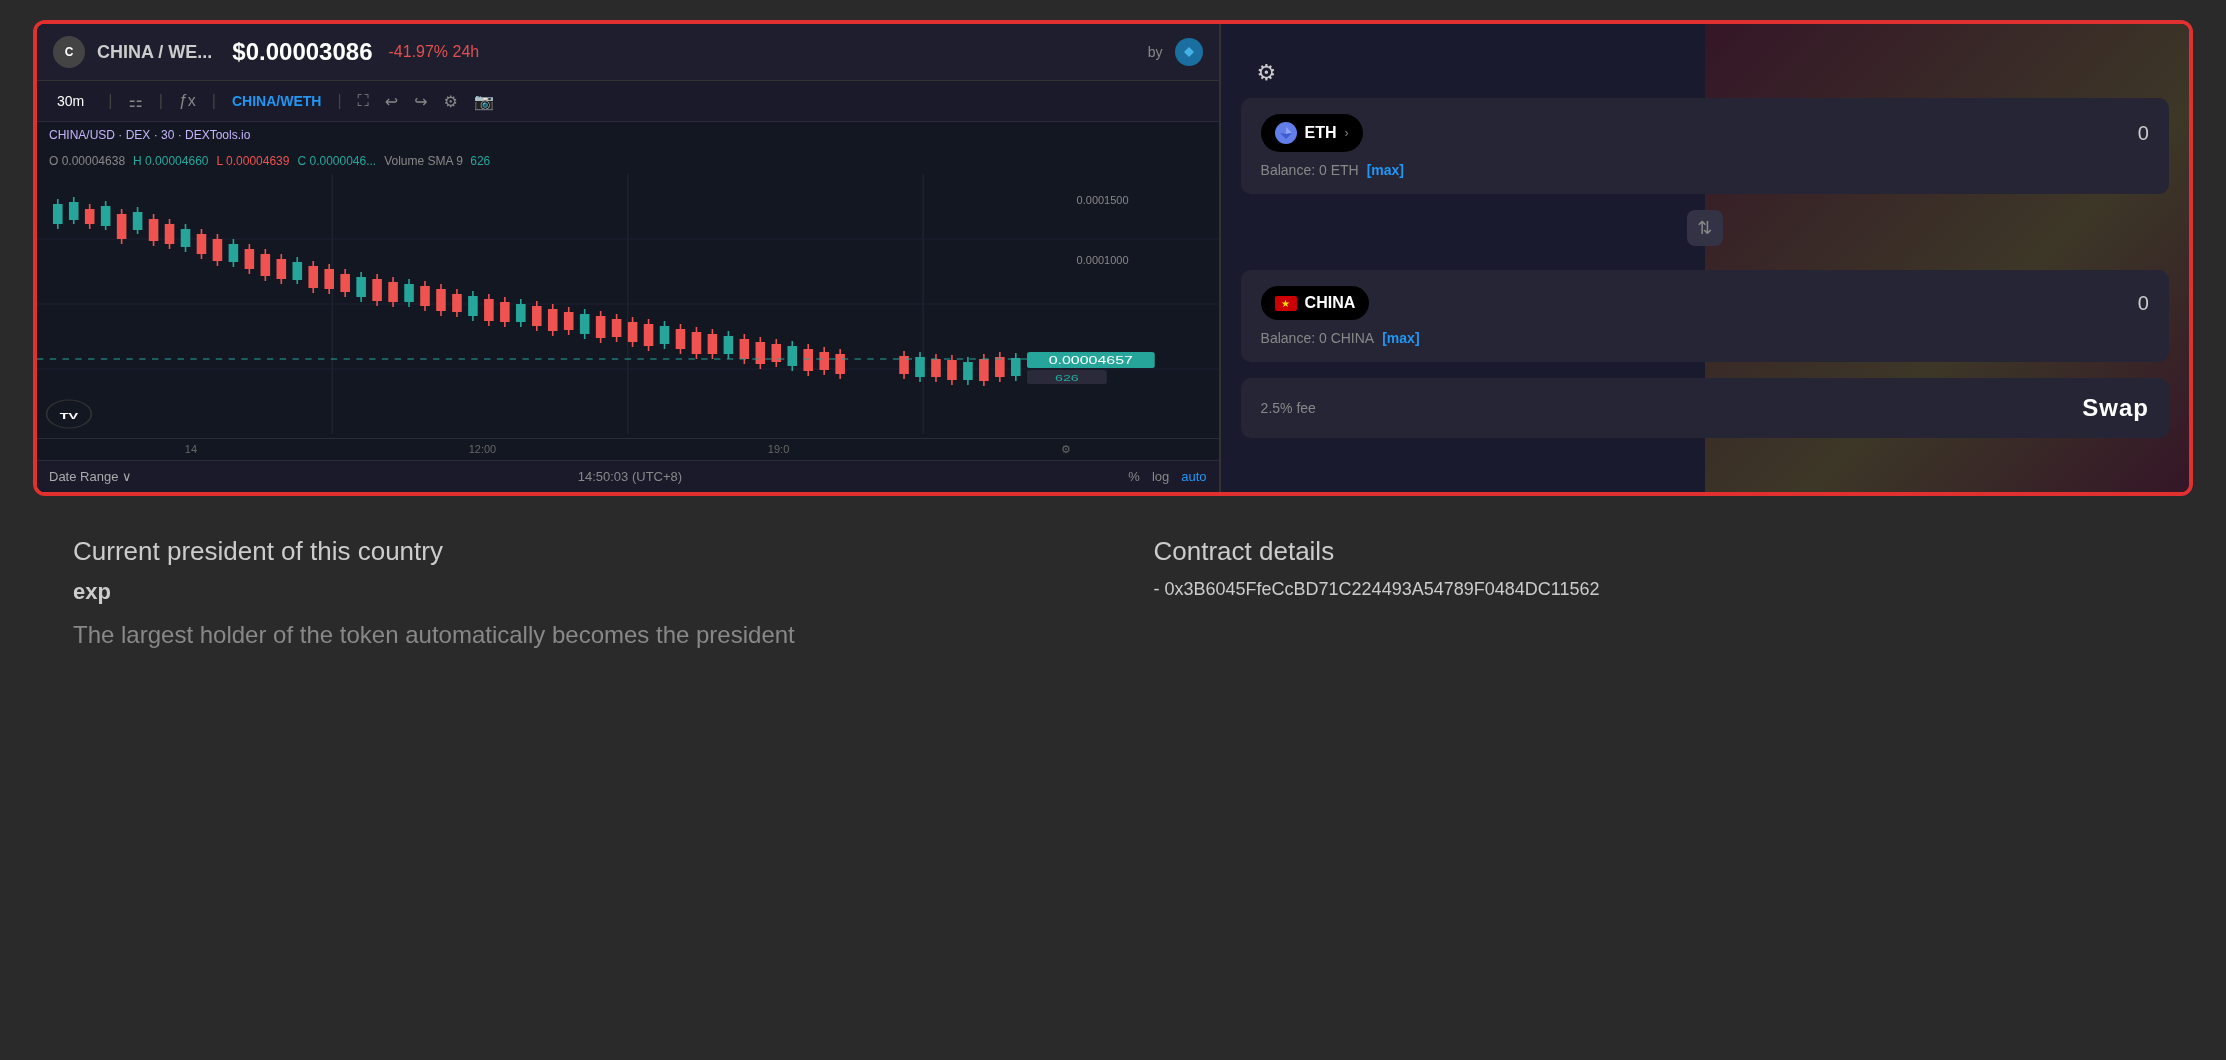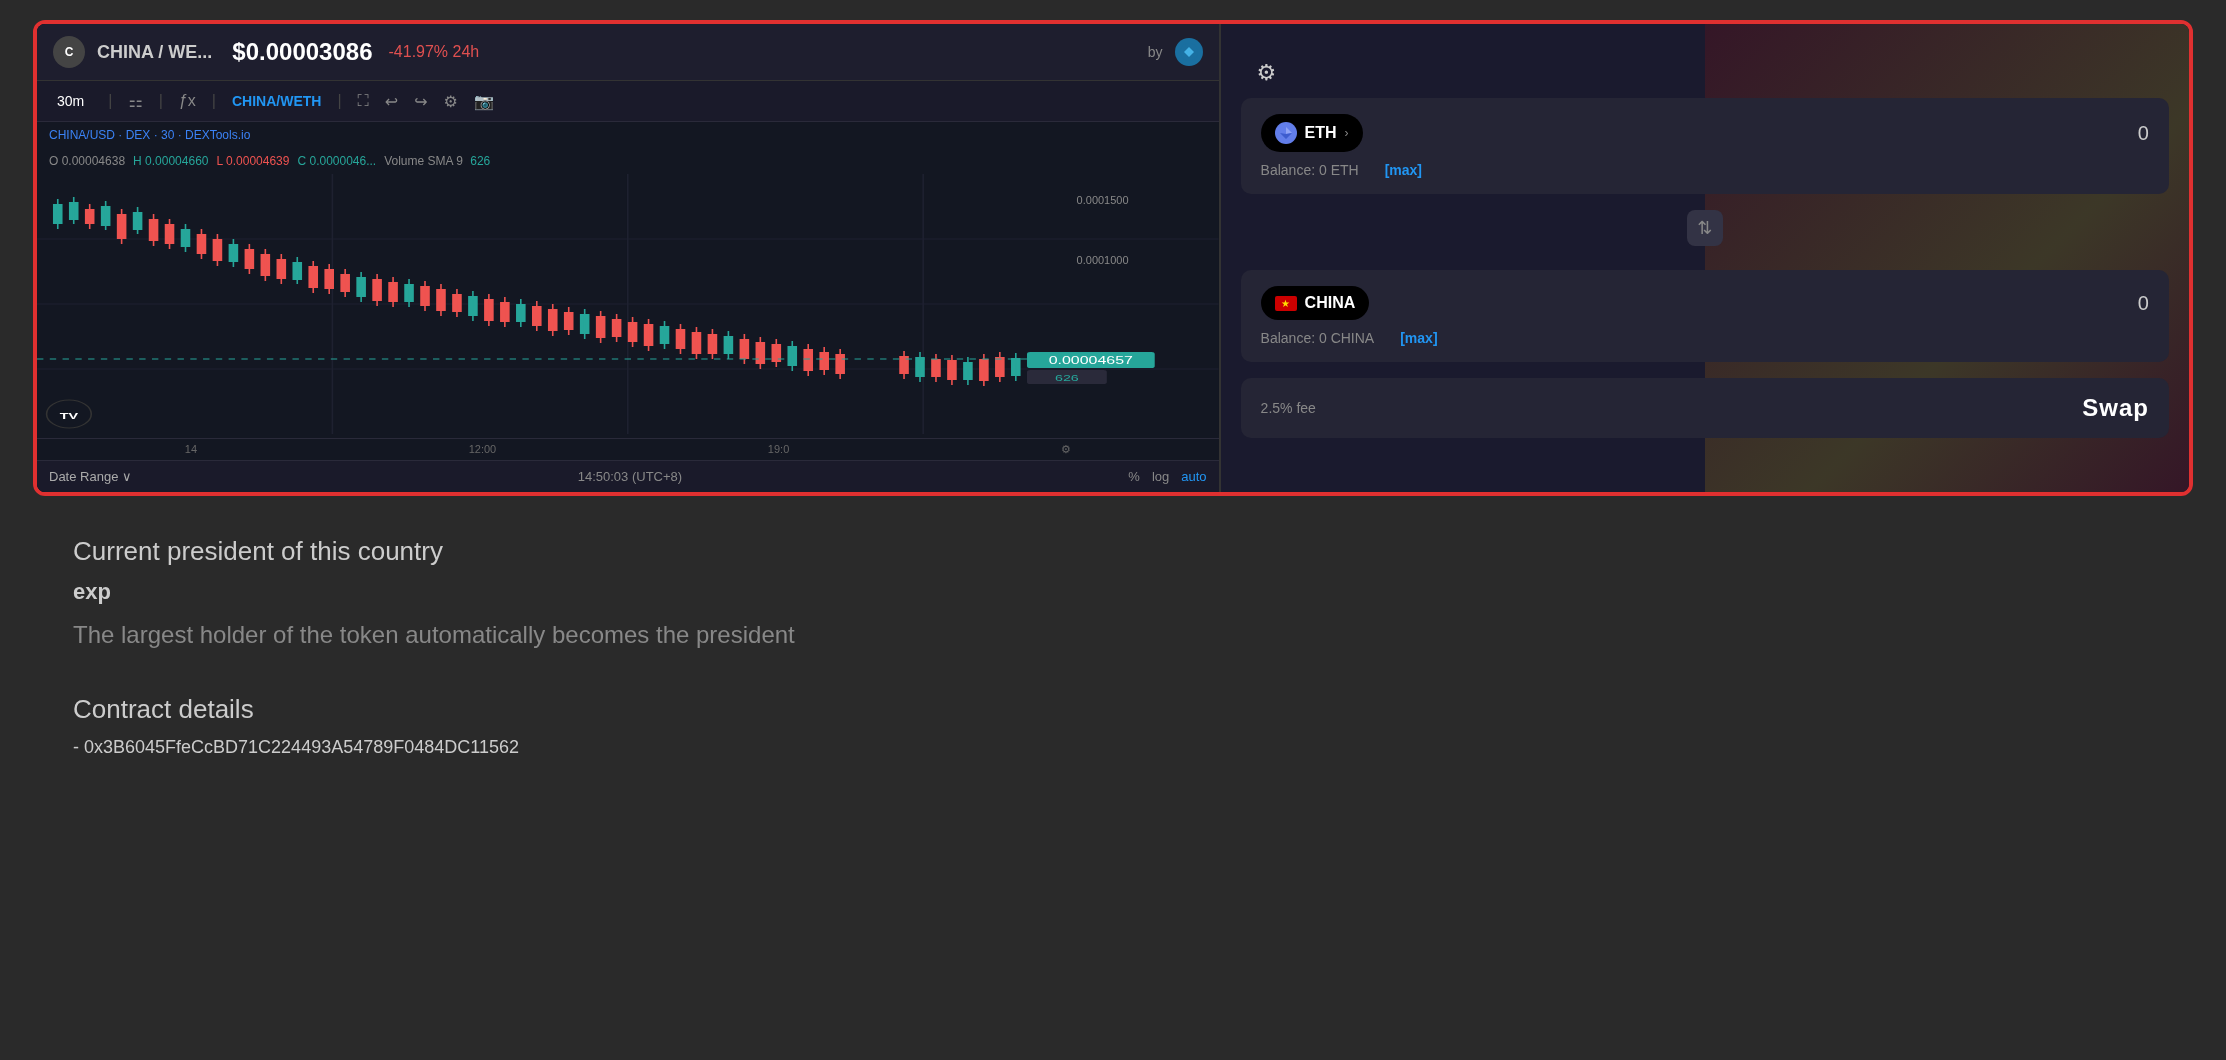--- a/index.html
+++ b/index.html
@@ -278,21 +278,21 @@
       background: transparent;
       border: none;
       outline: none;
       text-align: right;
       width: 120px;
     }
 
     .balance-row {
       display: flex;
       align-items: center;
-      gap: 26px;
+      gap: 8px;
       margin-top: 10px;
     }
 
     .balance-text {
       color: #888;
       font-size: 14px;
     }
 
     .max-btn {
       color: #2196f3;
@@ -363,21 +363,20 @@
       letter-spacing: 1px;
     }
 
     
     .bottom-section {
       width: 2160px;
       display: flex;
       margin-top: 40px;
       padding: 0 20px;
       gap: 41px;
-      flex-direction: column;
     }
 
     .info-left {
       flex: 1;
       padding: 0 20px;
     }
 
     .info-right {
       flex: 1;
       padding: 0 20px;
@@ -456,21 +455,21 @@
       <span class="toolbar-icon">⛶</span>
       <span class="toolbar-icon">↩</span>
       <span class="toolbar-icon">↪</span>
       <span class="toolbar-icon">⚙</span>
       <span class="toolbar-icon">📷</span>
     </div>
 
     <div class="chart-wrapper">
 
       <div class="chart-info-bar">
-        <span style="color:#3b82f6;">CHINA/USD · DEX · 30 · DEXTools.io</span>
+        <span style="color:#c4b5fd;">CHINA/USD · DEX · 30 · DEXTools.io</span>
       </div>
       <div class="chart-info-bar">
         <span class="ohlc-o">O 0.00004638</span>
         <span class="ohlc-h">H 0.00004660</span>
         <span class="ohlc-l">L 0.00004639</span>
         <span class="ohlc-c">C 0.0000046...</span>
         <span class="volume-sma">
           <span>Volume SMA 9</span>
           <span class="sma-val" style="margin-left:4px;">626</span>
         </span>

